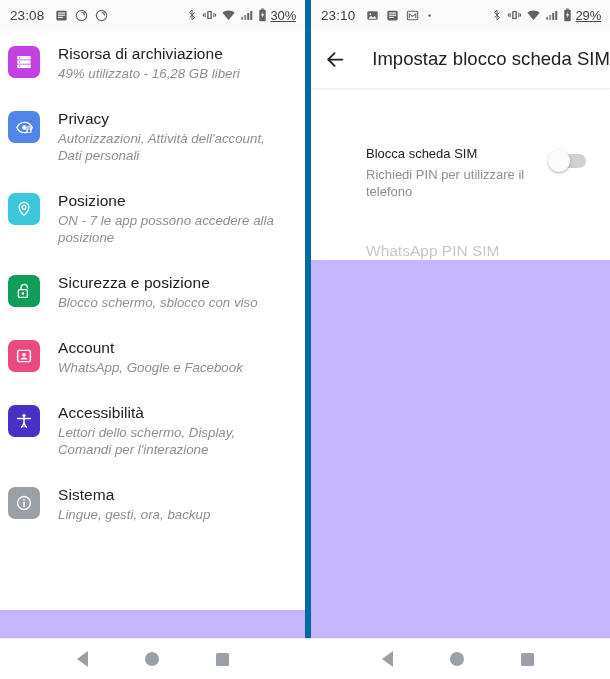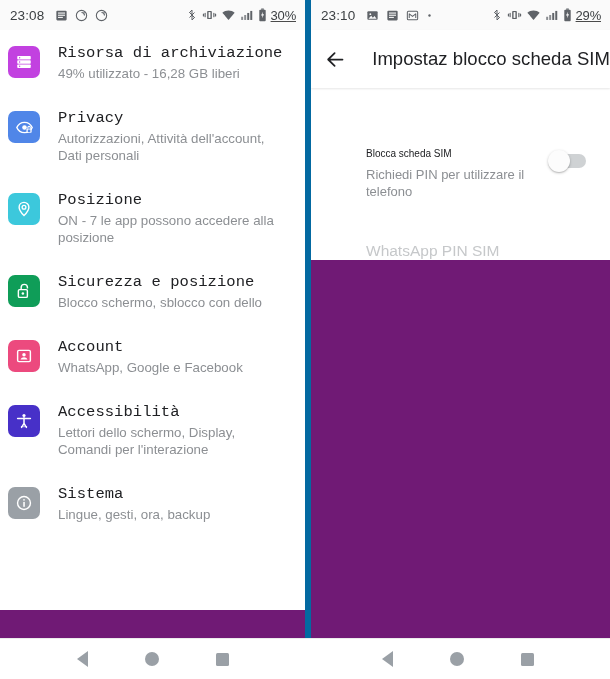--- a/index.html
+++ b/index.html
@@ -7,21 +7,21 @@
   body {
     font-family: "Liberation Sans", sans-serif;
     background:#ffffff;
     overflow:hidden;
     -webkit-font-smoothing:antialiased;
   }
   .screen { position:relative; width:610px; height:679px; display:flex; flex-direction:column; }
 
   
   .panes { display:flex; width:610px; height:638px; }
-  .pane { width:305px; height:638px; position:relative; overflow:hidden; background:#701a75; }
+  .pane { width:305px; height:638px; position:relative; overflow:hidden; background:#c4b5fd; }
   .pane.right { border-left:6px solid #0369a1; }
 
   
   .statusbar {
     height:30px; background:#fafafa; display:flex; align-items:center;
     padding:0 9px 0 10px; color:#4a4a4a; flex:0 0 auto;
   }
   .sb-time { font-size:13.5px; color:#3c4043; letter-spacing:.1px; }
   .sb-left-icons { display:flex; align-items:center; gap:7px; margin-left:11px; }
   .sb-spacer { flex:1; }
@@ -42,28 +42,28 @@
   }
 
   
   .settings-list { background:#fff; height:580px; overflow:hidden; }
   .srow { display:flex; align-items:flex-start; padding:13px 12px 13px 8px; }
   .srow .tile {
     width:32px; height:32px; border-radius:7px; flex:0 0 auto;
     display:flex; align-items:center; justify-content:center; margin-top:3px;
   }
   .srow .txt { margin-left:18px; padding-top:1px; }
-  .srow .title { font-size:15.5px; color:#202124; line-height:19px; letter-spacing:.05px;font-family:Liberation Mono, monospace; }
-  .srow .sub { font-size:13.3px; color:#8c8f93; line-height:17px; margin-top:2px; max-width:232px; }
+  .srow .title { font-size:15.5px; color:#202124; line-height:19px; letter-spacing:.05px; }
+  .srow .sub { font-size:13.3px; color:#8c8f93; line-height:17px; margin-top:2px; max-width:232px;font-style:italic; }
 
   
   .sim-body { background:#fff; padding-top:56px; }
   .sim-row { display:flex; align-items:flex-start; padding:0 22px 0 55px; }
   .sim-texts { flex:1; }
-  .sim-title { font-size:10px; color:#202124; line-height:20px; }
+  .sim-title { font-size:13px; color:#202124; line-height:20px; }
   .sim-sub { font-size:13px; color:#8c8f93; line-height:17px; margin-top:2px; max-width:160px; }
   .switch {
     width:34px; height:14px; border-radius:7px; background:#cfd2d4; position:relative;
     flex:0 0 auto; margin-top:10px; margin-right:2px;
   }
   .switch .knob {
     position:absolute; left:-4px; top:-4px; width:22px; height:22px; border-radius:50%;
     background:#fcfcfc; box-shadow:0 1px 3px rgba(0,0,0,.22), 0 1px 1px rgba(0,0,0,.12);
   }
   .sim-link { padding:0 22px 0 55px; margin-top:42px; }
@@ -202,21 +202,21 @@
         <div class="srow">
           <div class="tile" style="background:#0F9D58">
             <svg width="18" height="18" viewBox="0 0 24 24">
                 <rect x="4.5" y="10.2" width="12" height="10.3" rx="1.6" fill="none" stroke="#fff" stroke-width="1.9"></rect>
                 <path d="M8.2 10.2V7.4a4.2 4.2 0 0 1 8.4 0v1.2" fill="none" stroke="#fff" stroke-width="1.9"></path>
                 <circle cx="10.5" cy="15.3" r="1.7" fill="#fff"></circle>
               </svg>
           </div>
           <div class="txt">
             <div class="title">Sicurezza e posizione</div>
-            <div class="sub">Blocco schermo, sblocco con dello</div>
+            <div class="sub">Blocco schermo, sblocco con viso</div>
           </div>
         </div>
 
         <div class="srow">
           <div class="tile" style="background:#EC4A7E">
             <svg width="18" height="18" viewBox="0 0 24 24">
                 <rect x="3.5" y="4.5" width="17" height="15" rx="1.8" fill="none" stroke="#fff" stroke-width="1.9"></rect>
                 <circle cx="12" cy="10.3" r="2.3" fill="#fff"></circle>
                 <path d="M7.4 16.8c.8-2.1 2.6-3.2 4.6-3.2s3.8 1.1 4.6 3.2z" fill="#fff"></path>
               </svg>

